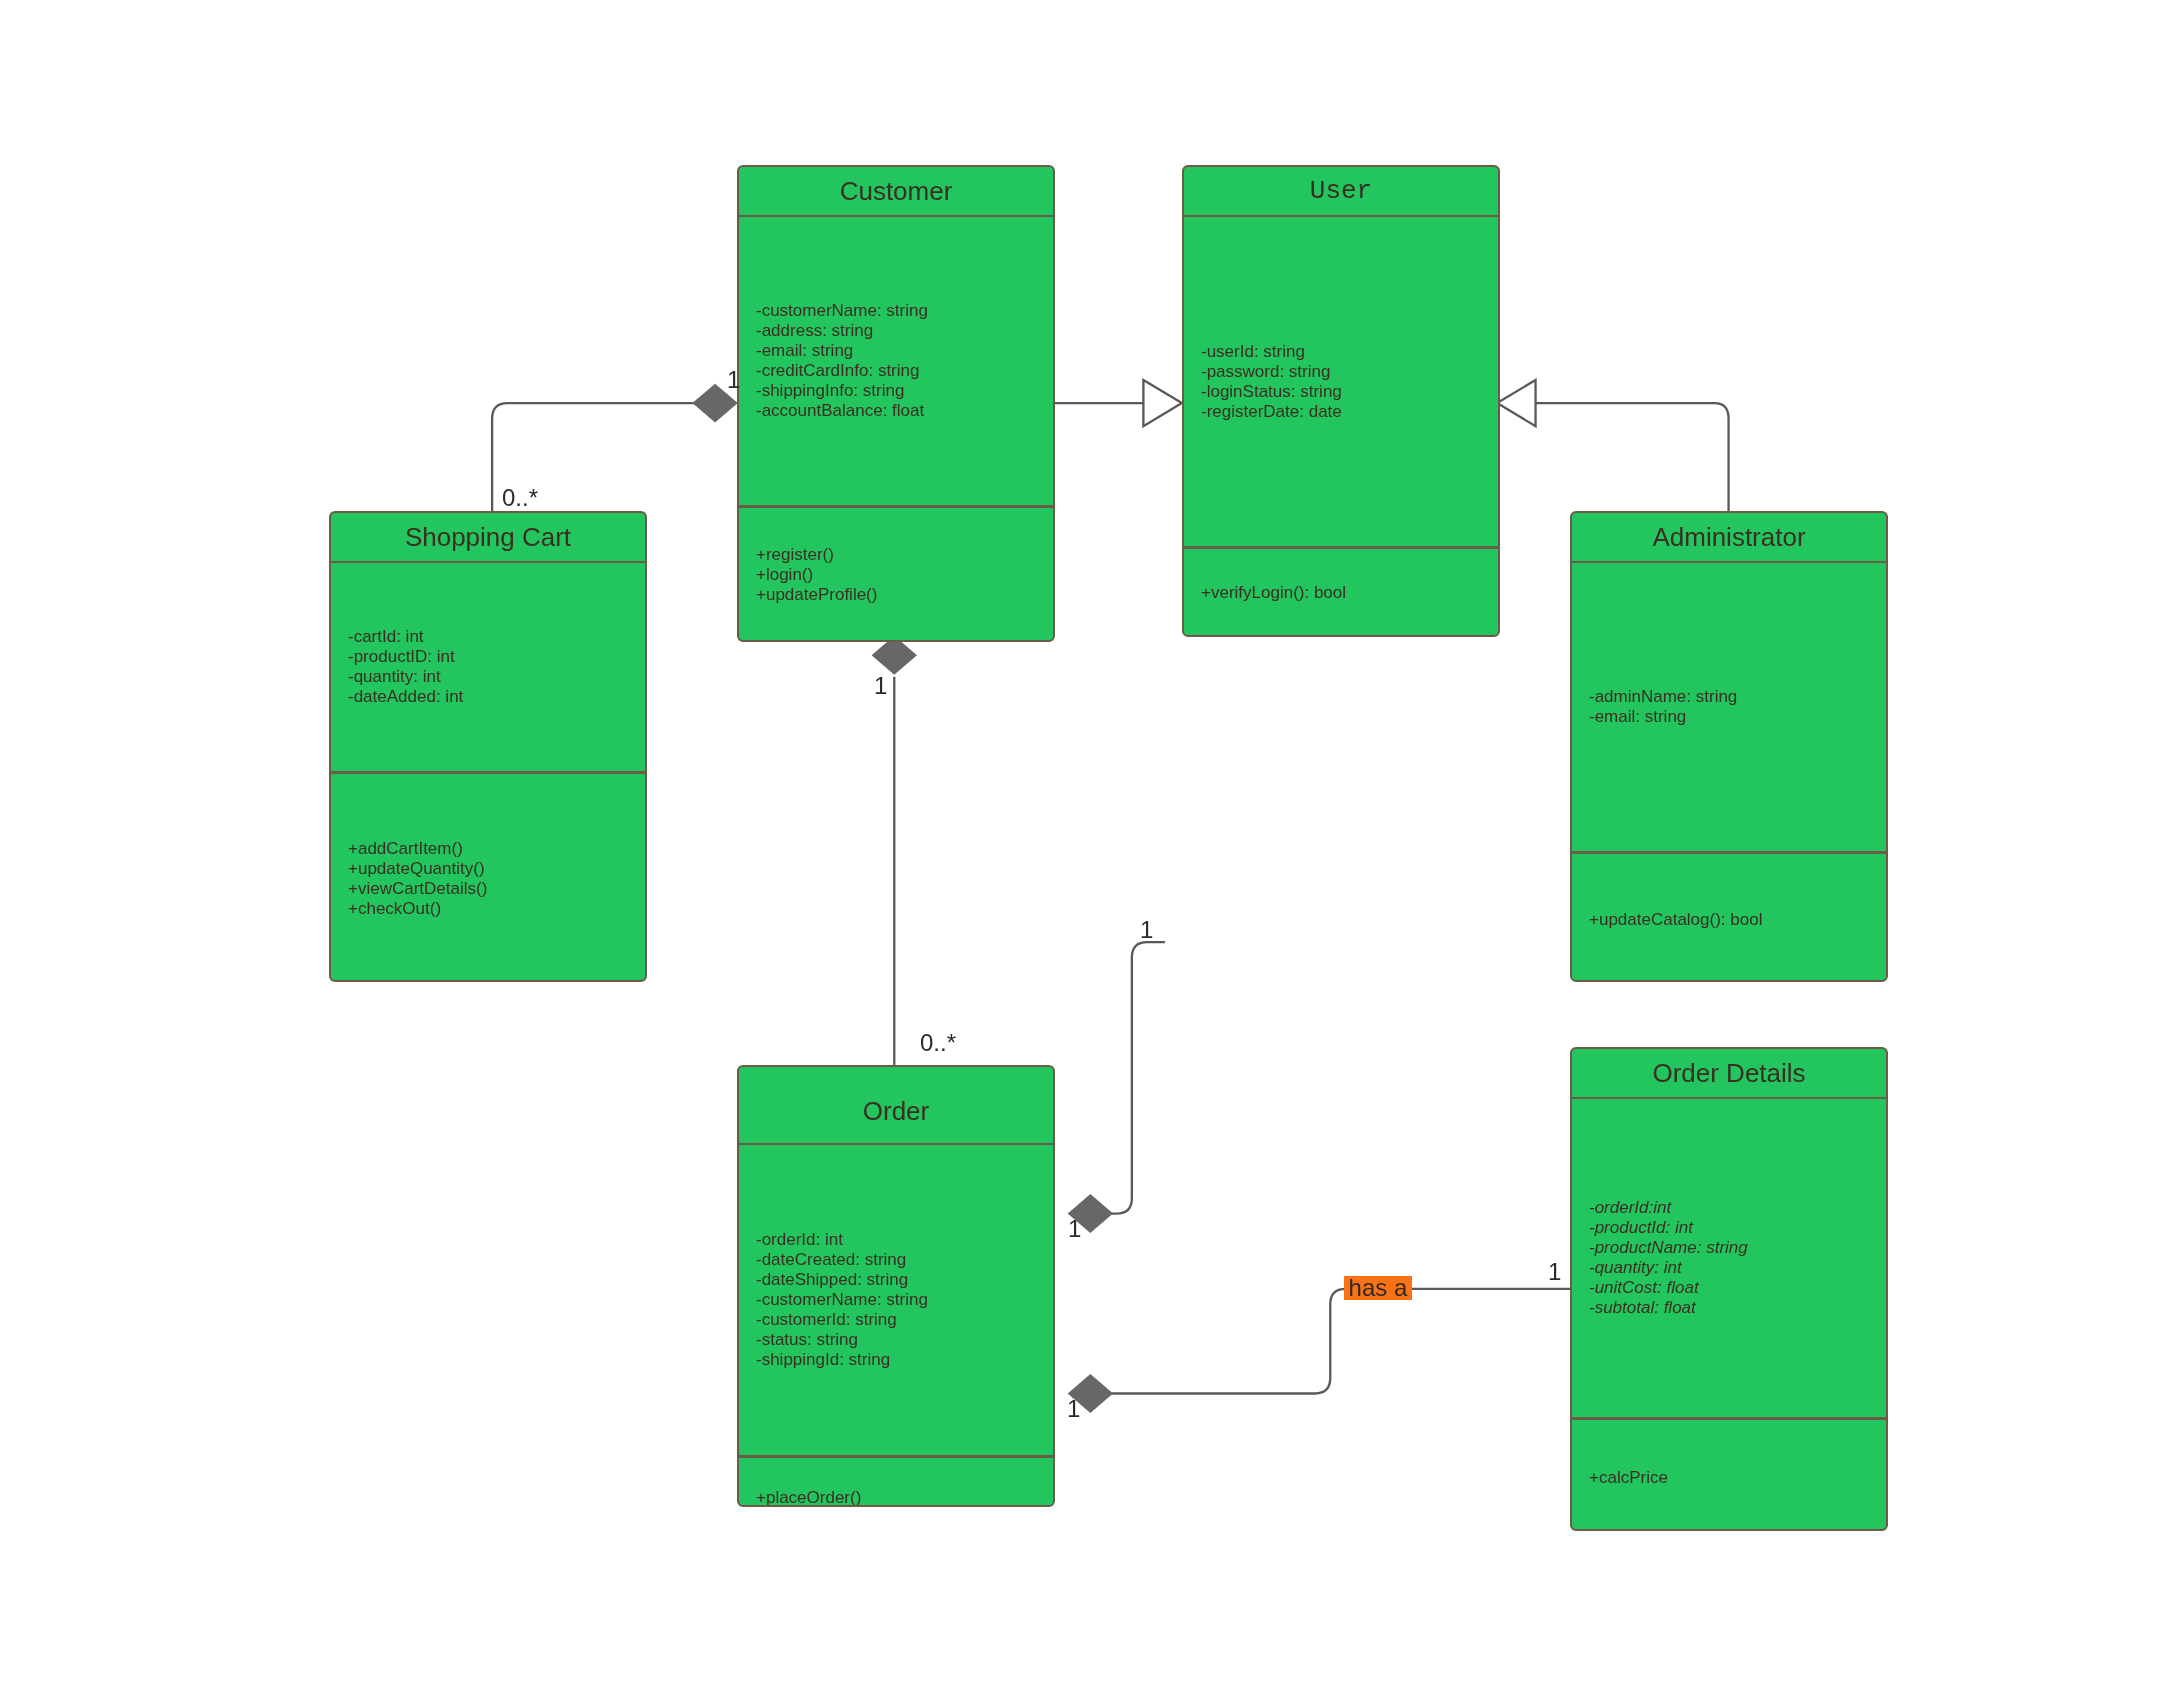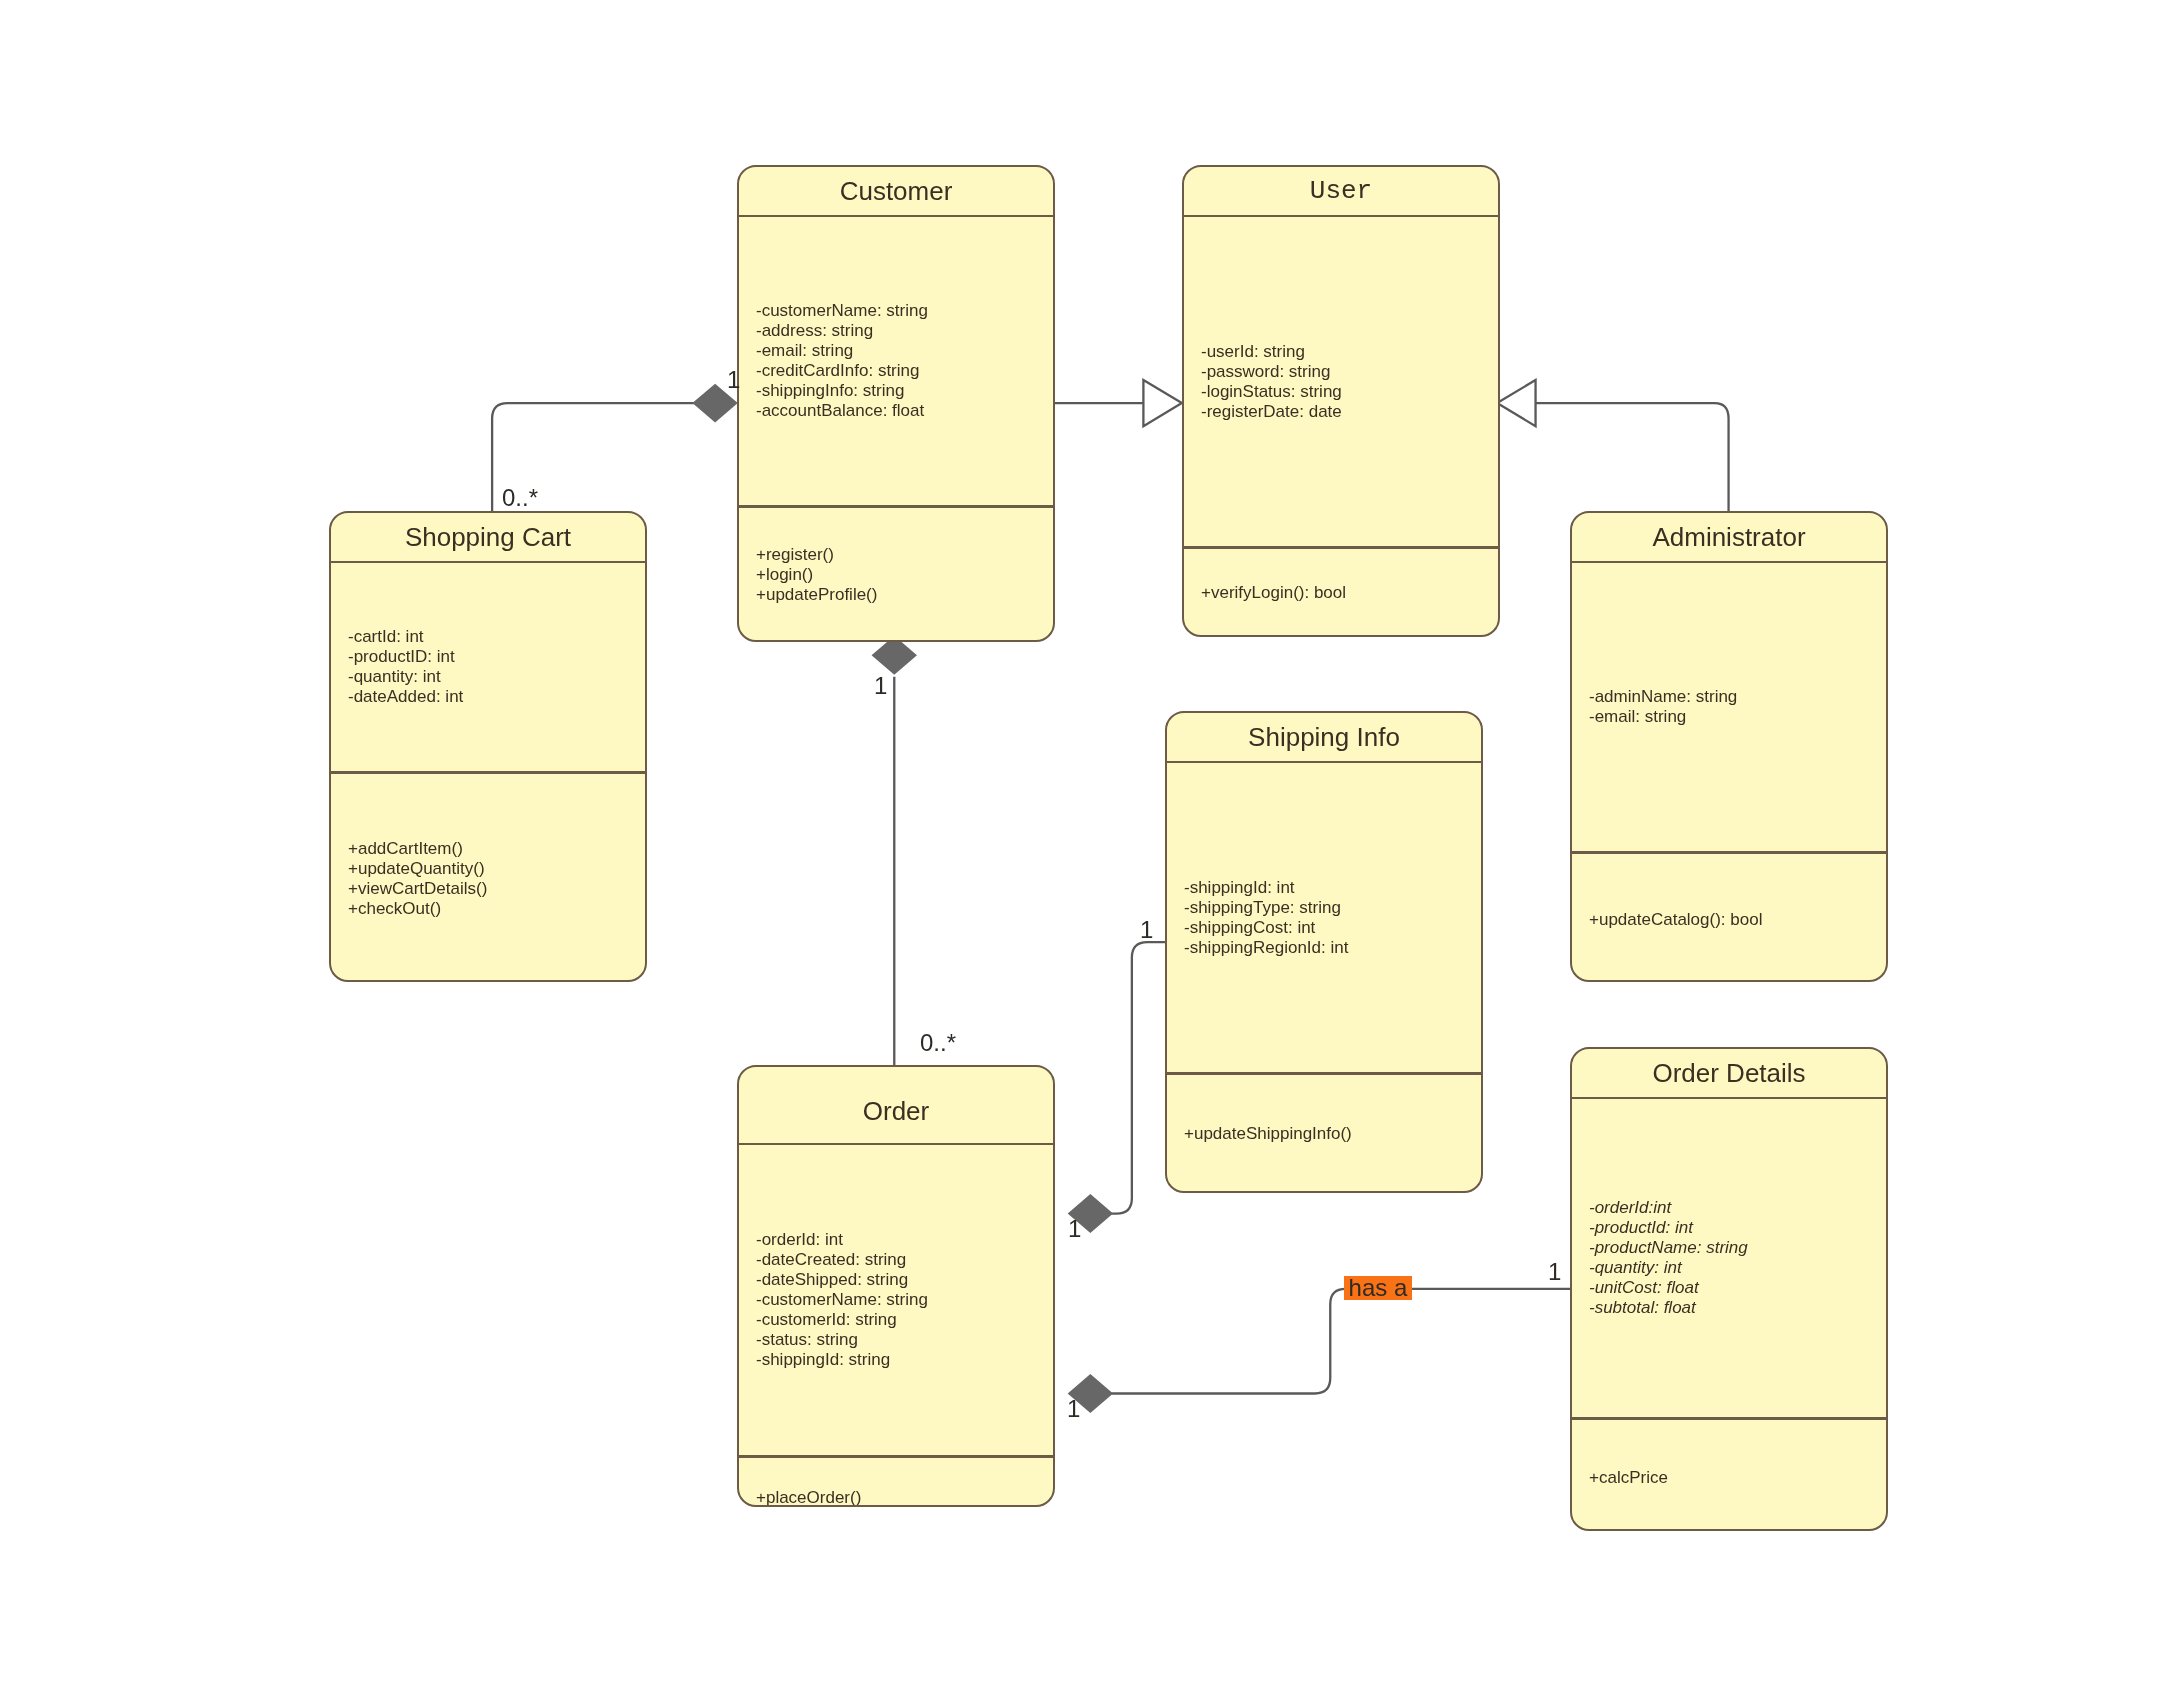--- a/index.html
+++ b/index.html
@@ -16,23 +16,23 @@
   }
   #canvas {
     position: absolute;
     left: 0; top: 0;
     width: 2183px;
     height: 1702px;
   }
   .uml-class {
     position: absolute;
     box-sizing: border-box;
-    background: #fef9c3;
+    background: #22c55e;
     border: 2.3px solid #6B5B47;
-    border-radius: 19px;
+    border-radius: 6px;
     z-index: 5;
     overflow: hidden;
   }
   .cls-title {
     text-align: center;
     font-size: 26px;
     color: #3a2f22;
     line-height: 1;
     box-sizing: border-box;
     display: flex;
@@ -179,34 +179,20 @@
     <div class="cls-attrs" style="height:288px;">
       <div>-adminName: string</div>
       <div>-email: string</div>
     </div>
     <div class="cls-sep"></div>
     <div class="cls-ops" style="height:132px;">
       <div>+updateCatalog(): bool</div>
     </div>
   </div>
 
-  <div class="uml-class" style="left:1165px; top:711px; width:318px; height:482px;">
-    <div class="cls-title" style="height:48px;">Shipping Info</div>
-    <div class="cls-sep"></div>
-    <div class="cls-attrs" style="height:309px;">
-      <div>-shippingId: int</div>
-      <div>-shippingType: string</div>
-      <div>-shippingCost: int</div>
-      <div>-shippingRegionId: int</div>
-    </div>
-    <div class="cls-sep"></div>
-    <div class="cls-ops" style="height:118px;">
-      <div>+updateShippingInfo()</div>
-    </div>
-  </div>
 
   <div class="uml-class" style="left:737px; top:1065px; width:318px; height:442px;">
     <div class="cls-title" style="height:64px;margin-top:12px;">Order</div>
     <div class="cls-sep"></div>
     <div class="cls-attrs" style="height:310px;">
       <div>-orderId: int</div>
       <div>-dateCreated: string</div>
       <div>-dateShipped: string</div>
       <div>-customerName: string</div>
       <div>-customerId: string</div>

